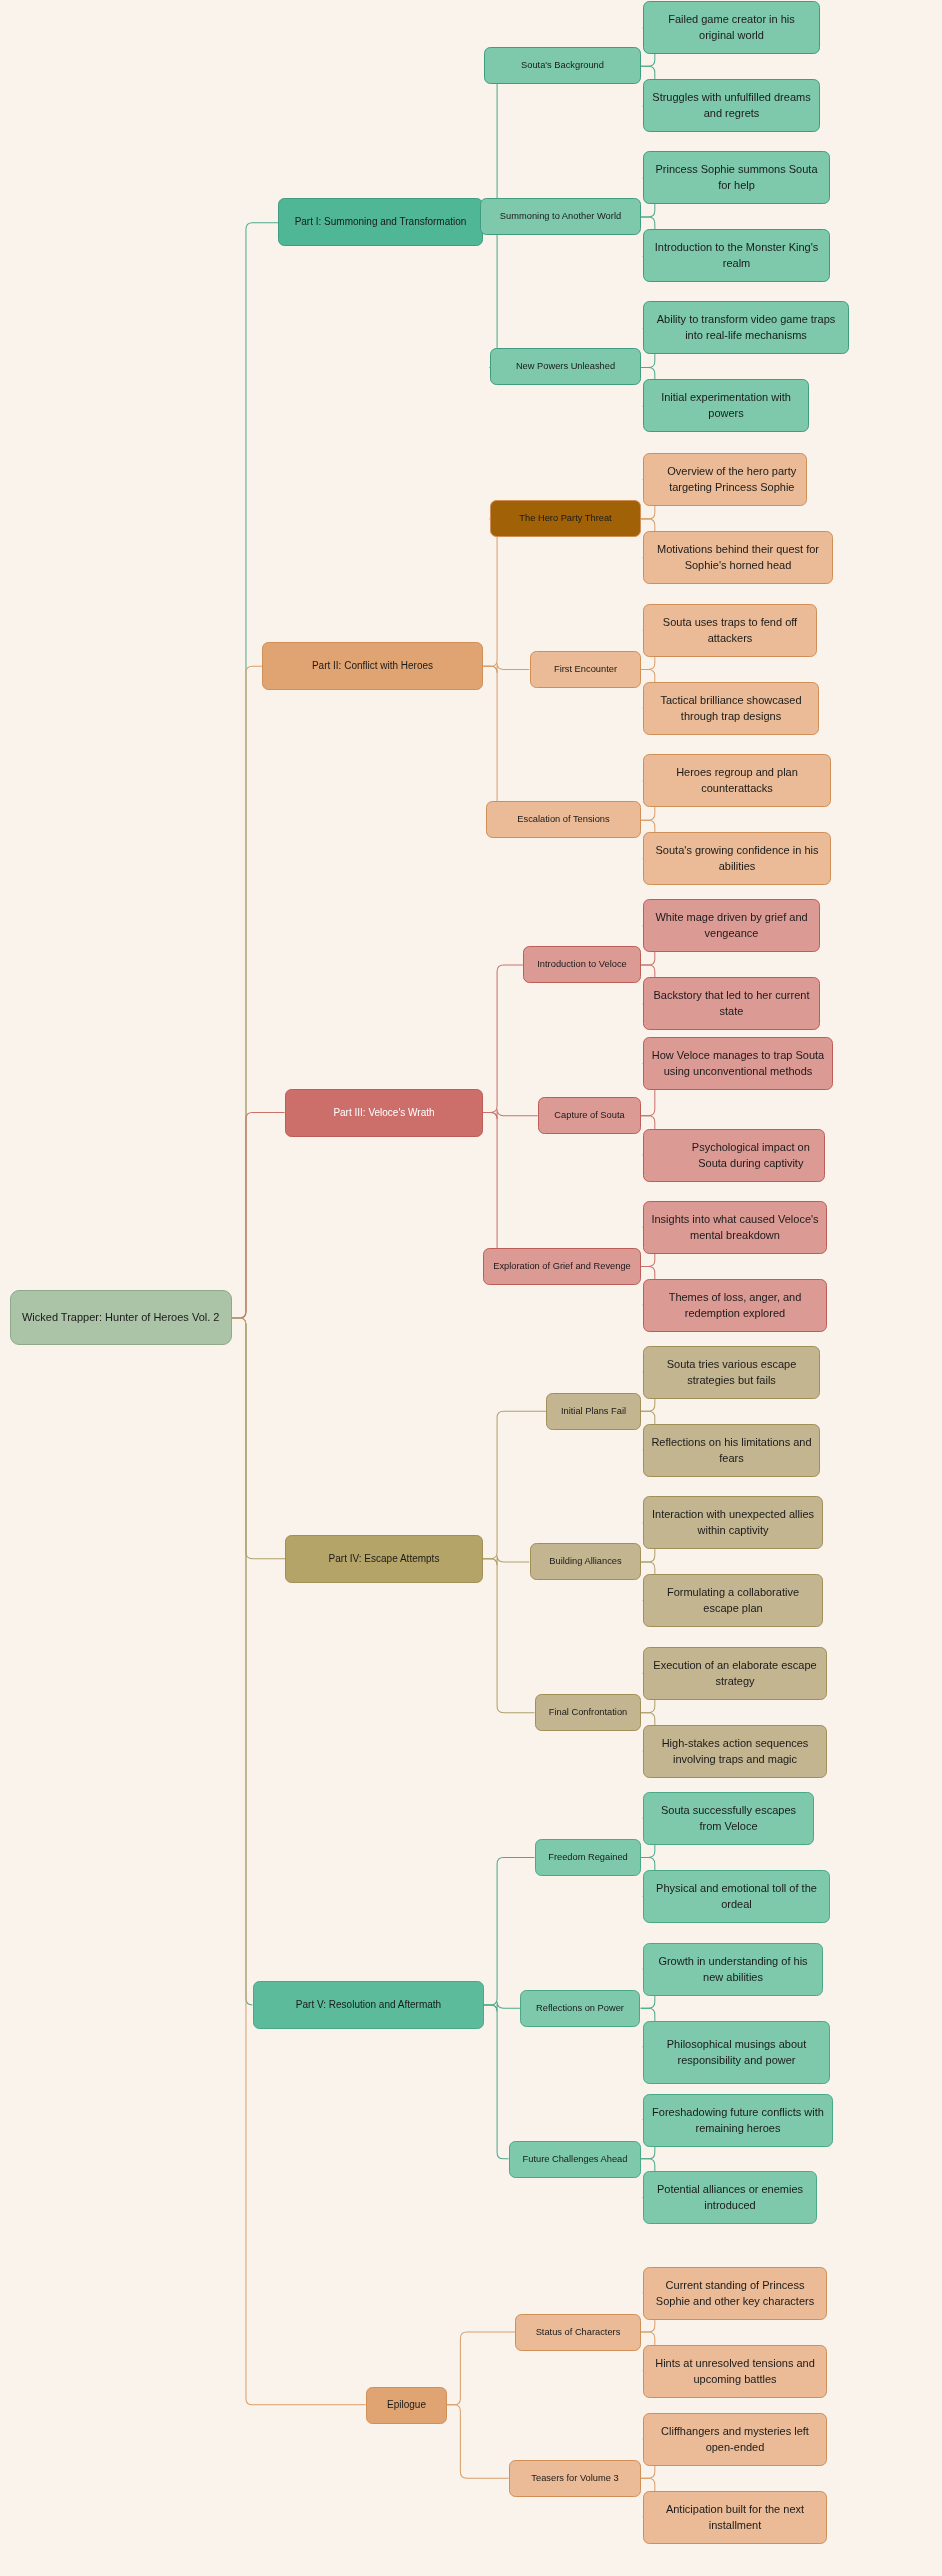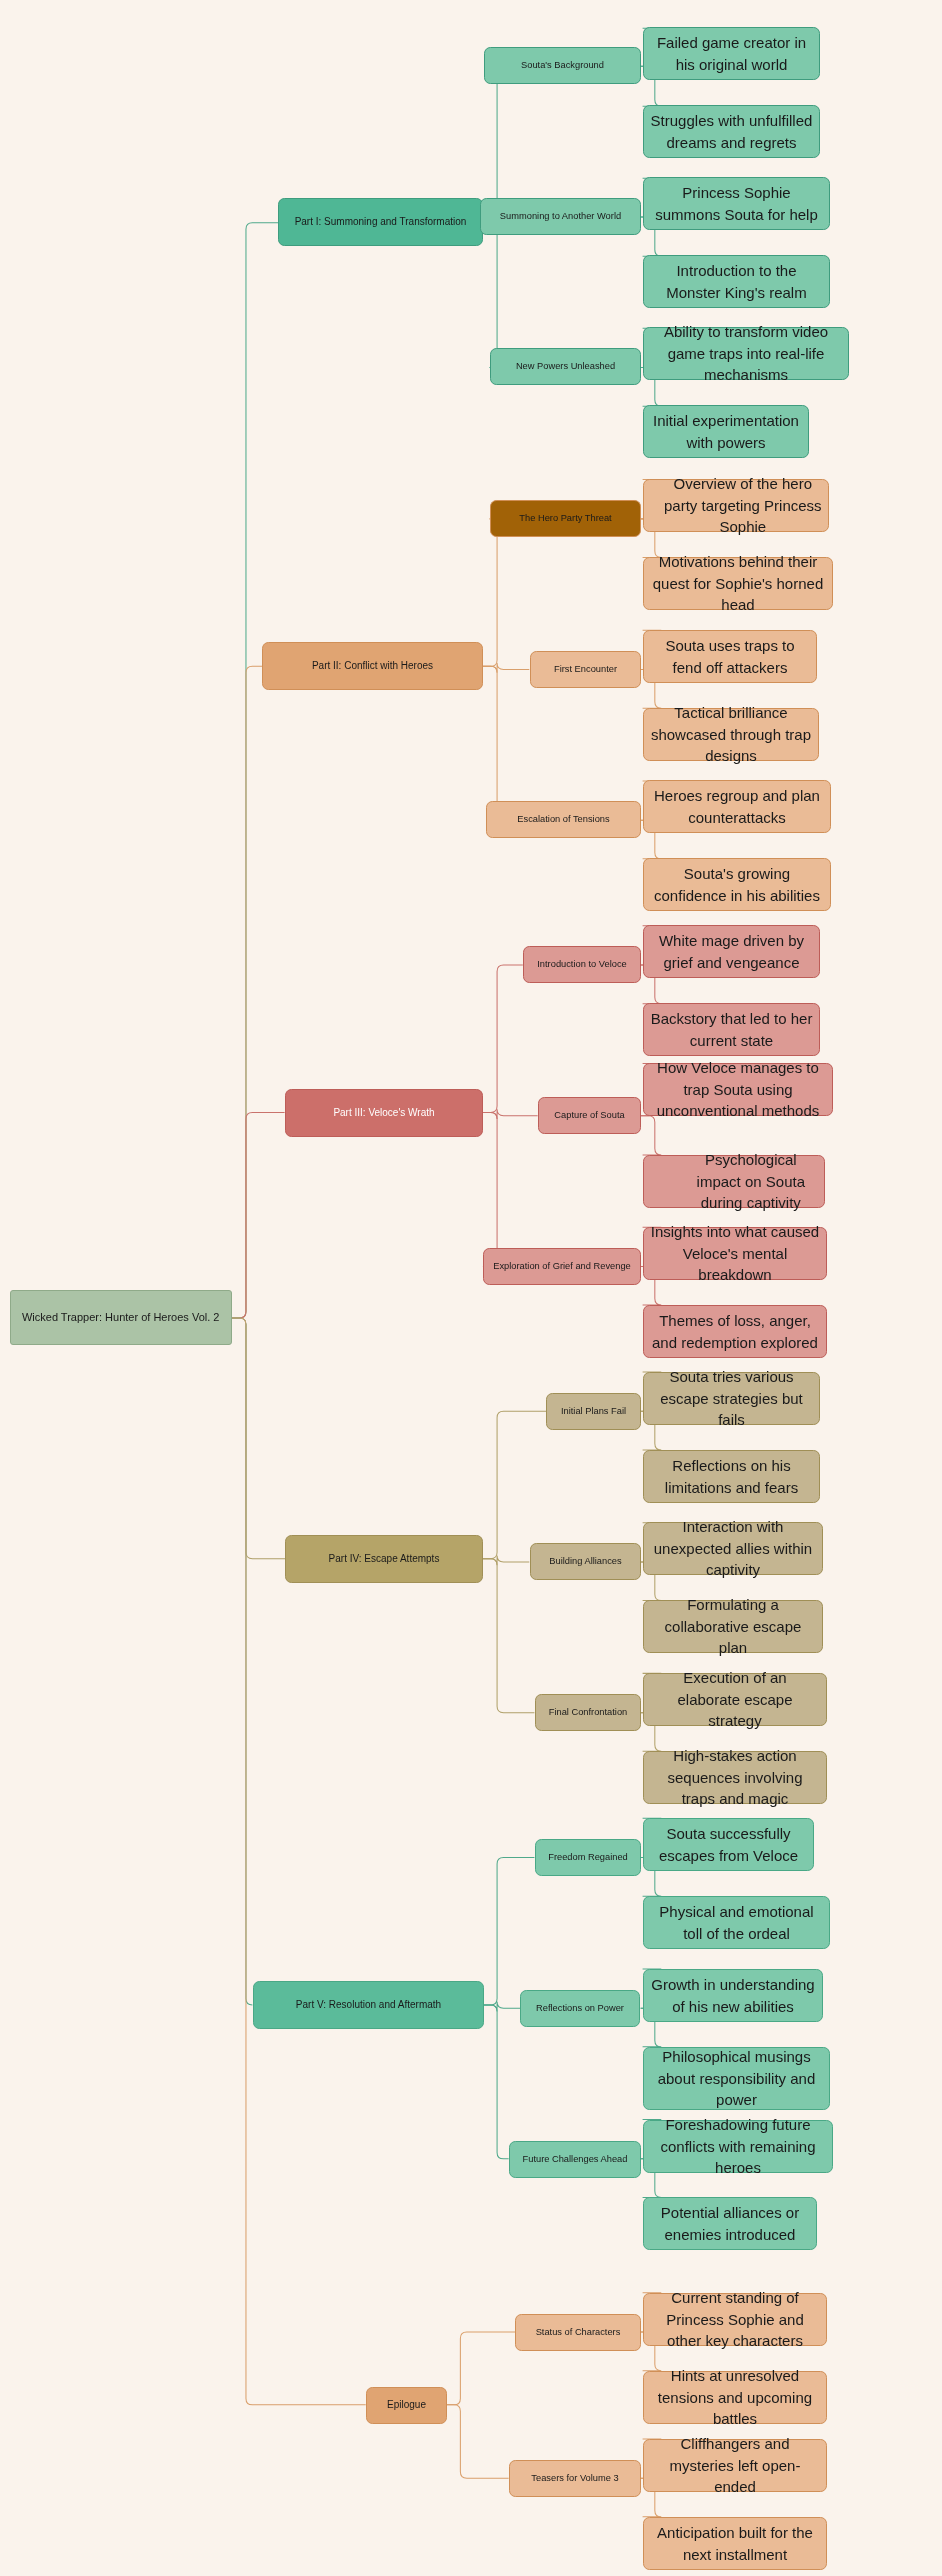--- a/index.html
+++ b/index.html
@@ -14,24 +14,24 @@
   .node{
     position:absolute;
     box-sizing:border-box;
     display:flex;align-items:center;justify-content:center;
     text-align:center;
     border-radius:6.4px;
     color:#1a1a1a;
     line-height:1.45;
     padding:3.9px 6.4px;
   }
-  .node.root{ font-size:11px; border-radius:3px; }
+  .node.root{ font-size:11px; border-radius:9px; }
   .node.l1{ font-size:10px; }
   .node.l2{ font-size:9.3px; }
-  .node.l3{ font-size:15px;margin-top:26px; }
+  .node.l3{ font-size:11px; }
   .node .txt{display:block;width:100%;}
 </style>
 </head>
 <body>
 
 <div id="map">
   <svg class="links" id="link-layer" viewBox="0 0 1463 3999">
       <path d="M 360 2046 H 372 Q 382 2046 382 2036 V 355 Q 382 345 392 345 H 432" fill="none" stroke="#4fa98b" stroke-width="1.6"></path>
       <path d="M 750 345 H 762 Q 772 345 772 335 V 112 Q 772 102 782 102 H 752" fill="none" stroke="#4fa98b" stroke-width="1.6"></path>
       <path d="M 995 102 H 1007 Q 1017 102 1017 92 V 53 Q 1017 43 1027 43 H 998" fill="none" stroke="#4fa98b" stroke-width="1.6"></path>
@@ -123,21 +123,21 @@
       </div>
       <div class="node l3" style="left: 643px; top: 379px; width: 166px; height: 53px; background: rgb(126, 201, 171); border: 0.6px solid rgb(63, 156, 126); color: rgb(26, 26, 26);">
         <span class="txt">Initial experimentation with powers</span>
       </div>
       <div class="node l1" style="left: 262px; top: 642px; width: 221px; height: 48px; background: rgb(224, 164, 114); border: 0.6px solid rgb(208, 143, 87); color: rgb(26, 26, 26);">
         <span class="txt">Part II: Conflict with Heroes</span>
       </div>
       <div class="node l2" style="left: 490px; top: 500px; width: 151px; height: 37px; background: #a16207; border: 0.6px solid rgb(208, 143, 87); color: rgb(26, 26, 26);">
         <span class="txt">The Hero Party Threat</span>
       </div>
-      <div class="node l3" style="left: 643px; top: 453px; width: 186px; height: 53px; background: rgb(234, 187, 150); border: 0.6px solid rgb(208, 143, 87); color: rgb(26, 26, 26); padding-left: 20px;">
+      <div class="node l3" style="left: 643px; top: 453px; width: 164px; height: 53px; background: rgb(234, 187, 150); border: 0.6px solid rgb(208, 143, 87); color: rgb(26, 26, 26); padding-left: 20px;">
         <span class="txt">Overview of the hero party targeting Princess Sophie</span>
       </div>
       <div class="node l3" style="left: 643px; top: 531px; width: 190px; height: 53px; background: rgb(234, 187, 150); border: 0.6px solid rgb(208, 143, 87); color: rgb(26, 26, 26);">
         <span class="txt">Motivations behind their quest for Sophie's horned head</span>
       </div>
       <div class="node l2" style="left: 530px; top: 651px; width: 111px; height: 37px; background: rgb(234, 187, 150); border: 0.6px solid rgb(208, 143, 87); color: rgb(26, 26, 26);">
         <span class="txt">First Encounter</span>
       </div>
       <div class="node l3" style="left: 643px; top: 604px; width: 174px; height: 53px; background: rgb(234, 187, 150); border: 0.6px solid rgb(208, 143, 87); color: rgb(26, 26, 26);">
         <span class="txt">Souta uses traps to fend off attackers</span>

